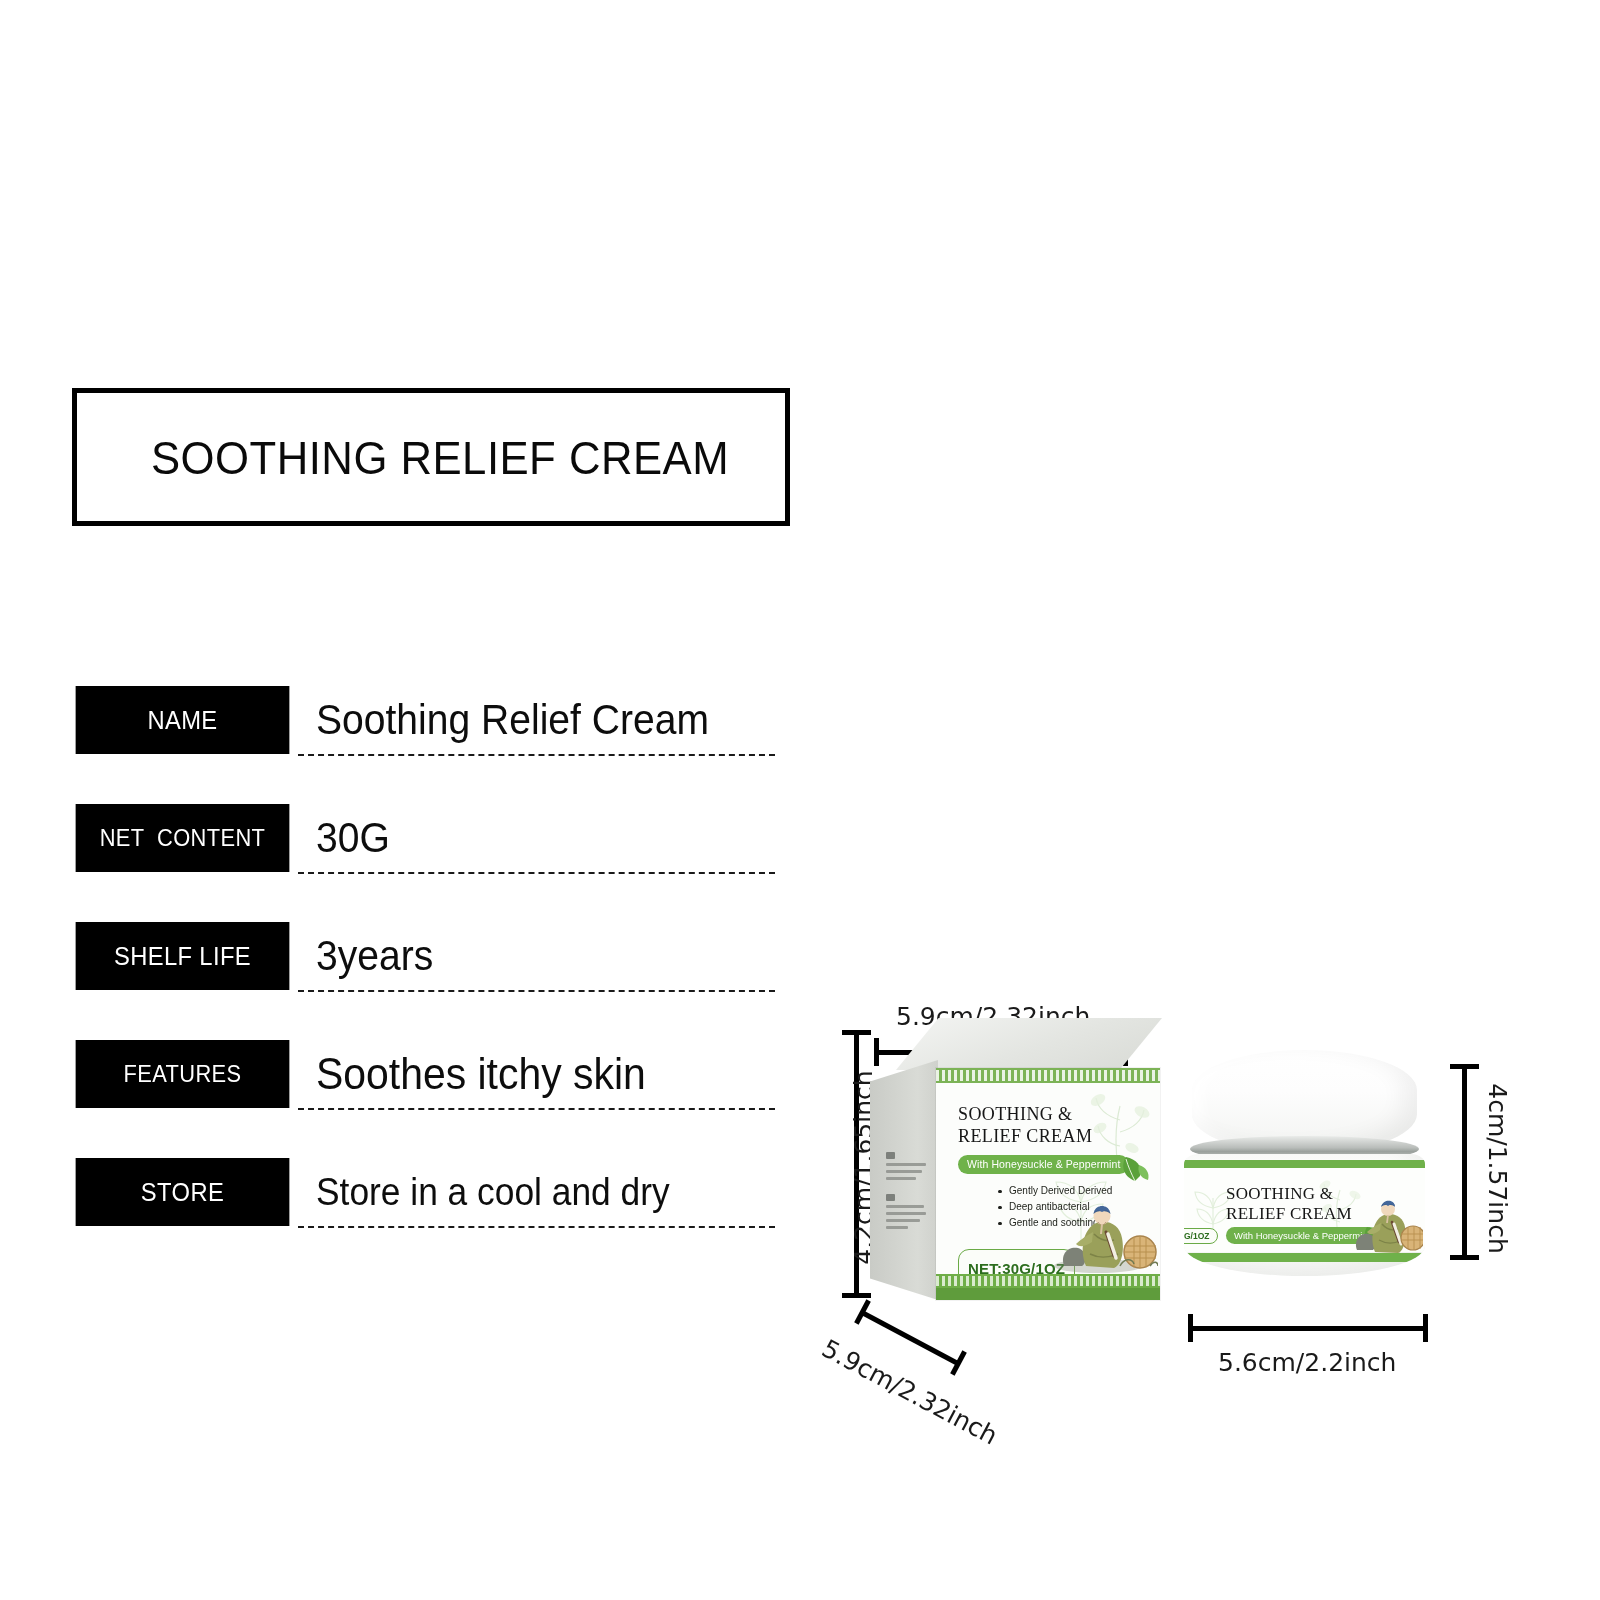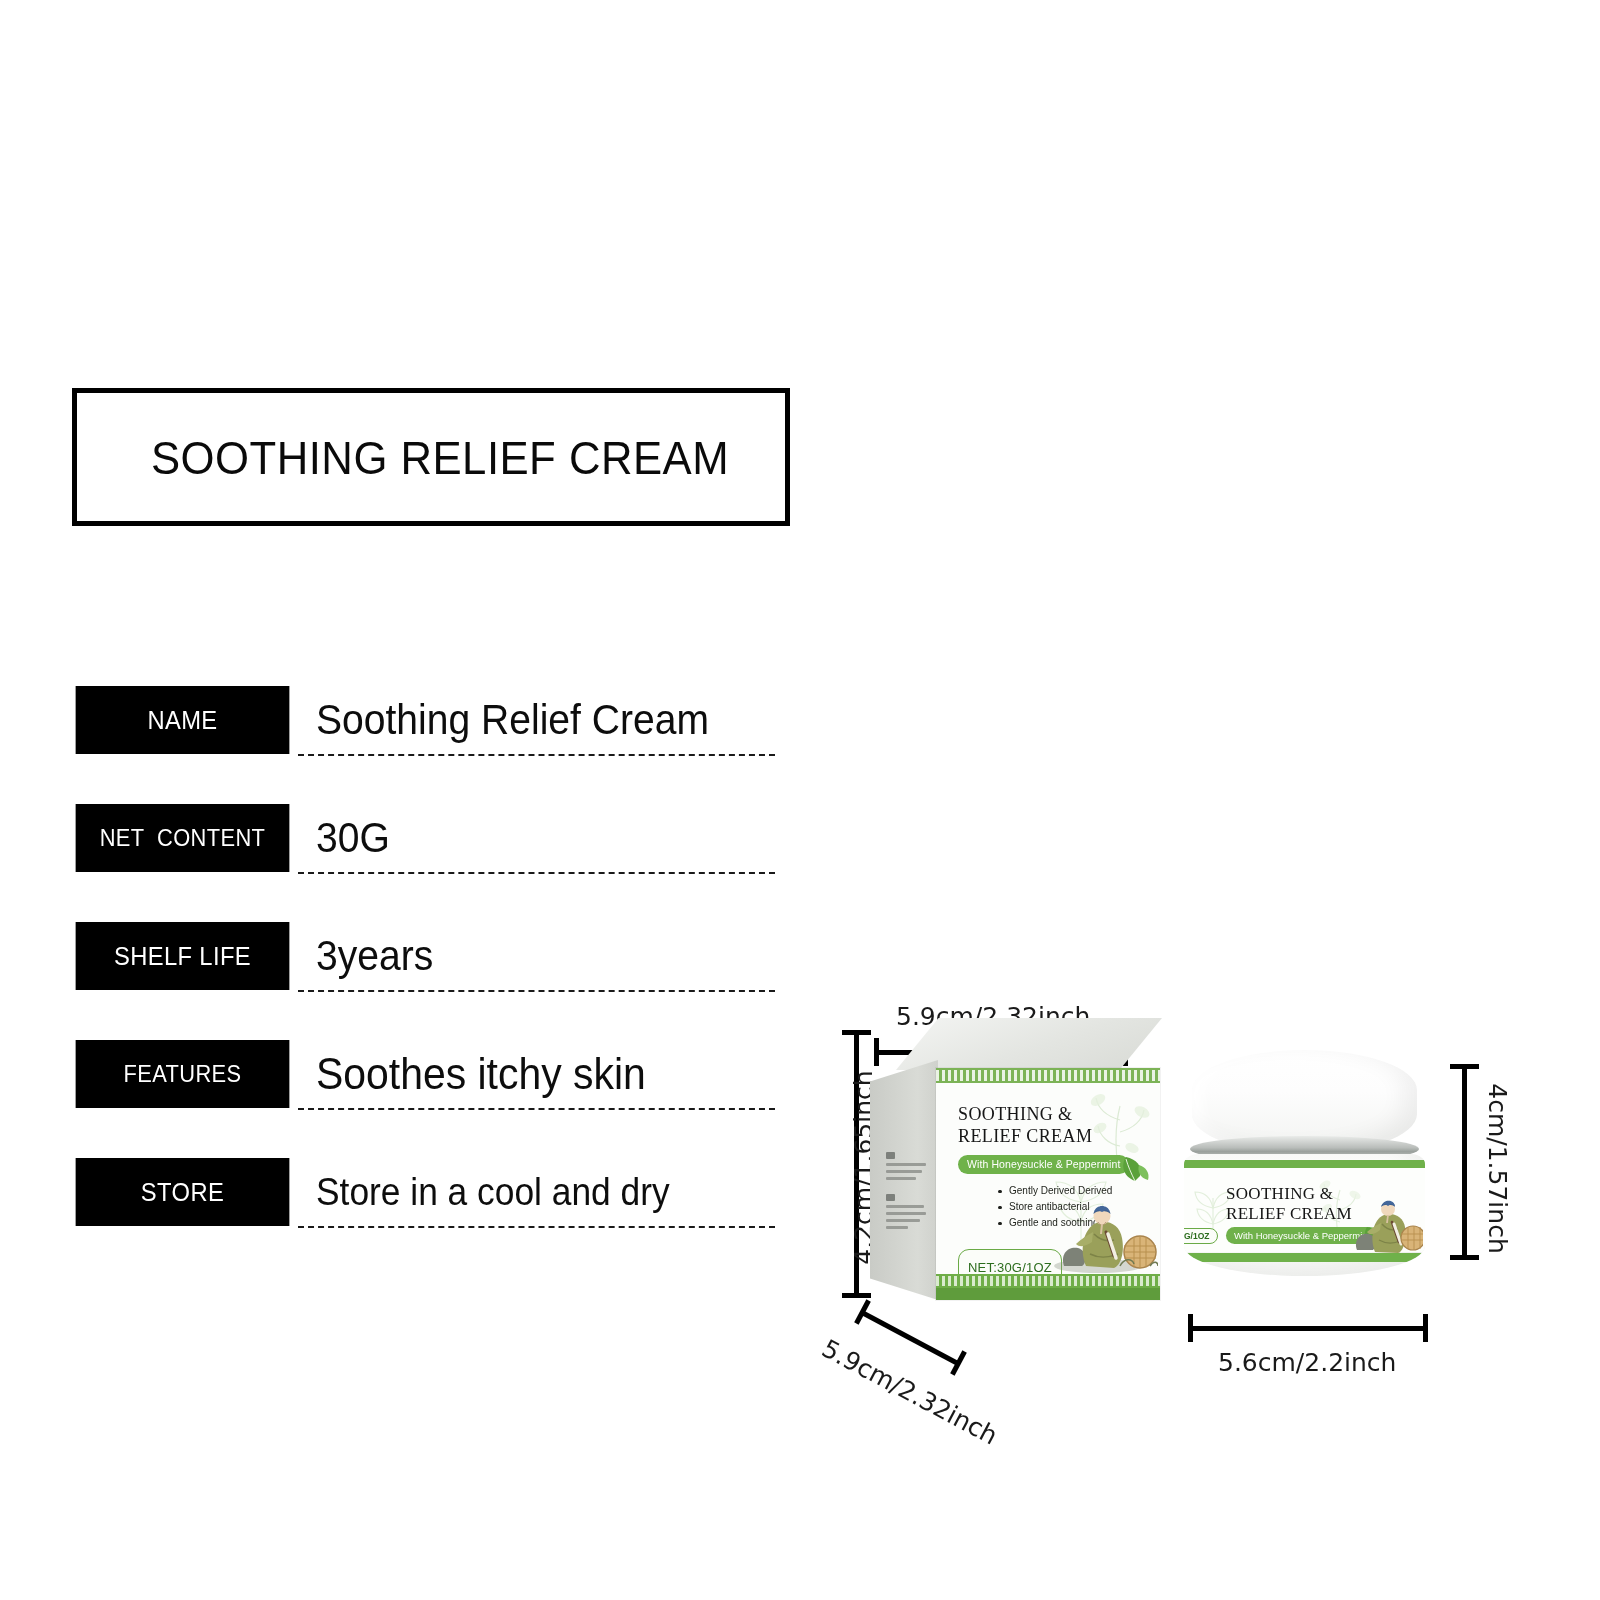--- a/index.html
+++ b/index.html
@@ -121,21 +121,21 @@
     list-style:none;font-size:10px;color:#22251f;
     margin:0 0 5px 0;padding-left:11px;position:relative;white-space:nowrap;
   }
   .ft-bul li:before{
     content:"";position:absolute;left:0;top:5px;
     width:3.5px;height:3.5px;border-radius:50%;background:#1d1f1b;
   }
   .ft-net{
     margin-top:5px;display:inline-block;
     border:1.6px solid #6aaa46;border-radius:11px;
-    color:#2c6d1e;font-size:13px;font-weight:normal;
+    color:#2c6d1e;font-size:15px;font-weight:bold;
     padding:10px 9px;background:#fbfdf9;letter-spacing:.2px;
   }
   
   .leaf{position:absolute;right:10px;top:88px;width:30px;height:26px;}
   
   .botan{position:absolute;right:4px;top:22px;width:72px;height:84px;opacity:.34;}
   .botan2{position:absolute;right:46px;top:104px;width:66px;height:72px;opacity:.3;}
   
   .sage{position:absolute;right:2px;bottom:26px;width:112px;height:92px;}
 
@@ -304,21 +304,21 @@
         </svg>
 
         <div class="ft">
           <div class="ft-title">
             <div>SOOTHING &amp;</div>
             <div>RELIEF CREAM</div>
           </div>
           <div class="ft-sub">With Honeysuckle &amp; Peppermint</div>
           <ul class="ft-bul">
             <li>Gently Derived Derived</li>
-            <li>Store antibacterial</li>
+            <li>Deep antibacterial</li>
             <li>Gentle and soothing</li>
           </ul>
           <div class="ft-net">NET:30G/1OZ</div>
         </div>
 
         <svg class="leaf" viewBox="0 0 30 26">
           <path d="M15 25 C2 20 1 8 6 1 C16 3 23 10 20 20 Z" fill="#5aa13a"></path>
           <path d="M28 24 C20 22 17 15 19 9 C26 11 30 17 28 24 Z" fill="#7dc05c"></path>
           <path d="M15 25 C11 17 8 10 6 3" stroke="#e8f5e0" stroke-width="1" fill="none"></path>
         </svg>

